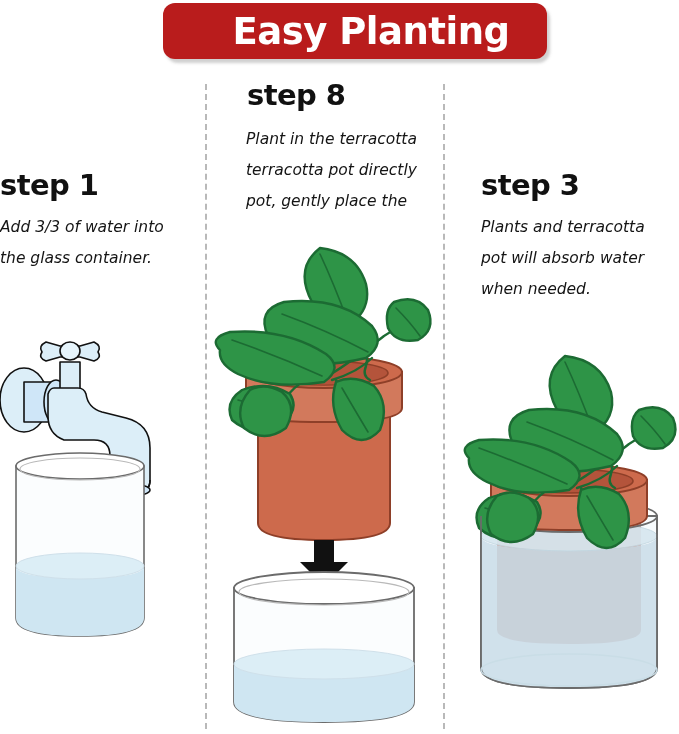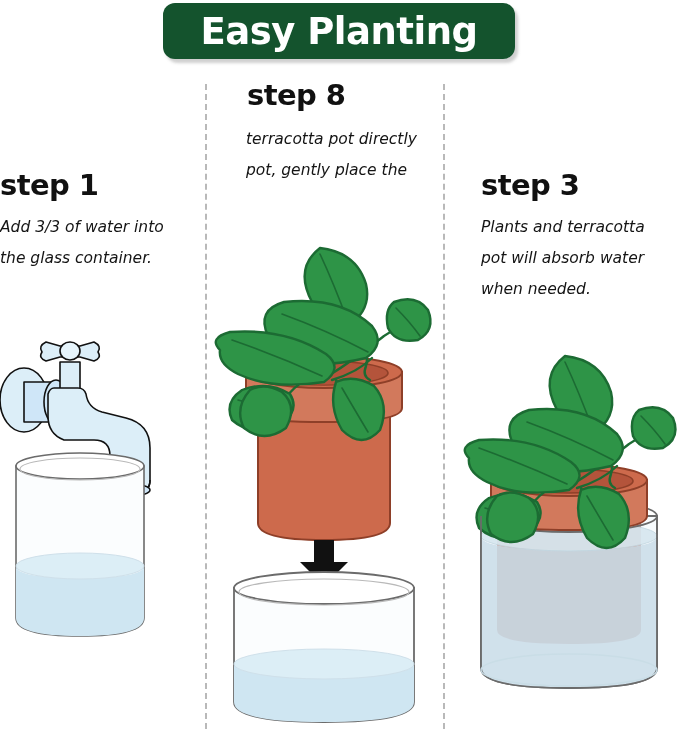--- a/index.html
+++ b/index.html
@@ -61,21 +61,21 @@
   .art{position:absolute;}
   #art1{left:-2px;top:330px;}
   #art2{left:3px;top:240px;}
   #art3{left:20px;top:330px;}
 </style>
 </head>
 <body>
 
 <div class="stage">
 
-  <div class="banner" id="banner" style="background: #14532d;">
+  <div class="banner" id="banner" style="background: #b91c1c; padding-left: 32px;">
     <span class="banner-text" style="color: rgb(255, 255, 255);">Easy Planting</span>
   </div>
 
   <div class="divider" id="div-left" style="border-left-color: rgb(185, 185, 185);"></div>
   <div class="divider" id="div-right" style="border-left-color: rgb(185, 185, 185);"></div>
 
   <div class="col" id="col1">
     <div class="step-title" id="t1">step 1</div>
     <div class="step-desc" id="d1">
       <div>Add 3/3 of water into</div>
@@ -114,20 +114,21 @@
           <ellipse cx="82" cy="136" rx="64" ry="13" fill="#ffffff" stroke="#6b6b6b" stroke-width="1.6"></ellipse>
           <ellipse cx="82" cy="139" rx="60" ry="11" fill="none" stroke="#b9b9b9" stroke-width="1.2"></ellipse>
         </g>
       </svg>
     </div>
   </div>
 
   <div class="col" id="col2">
     <div class="step-title" id="t2">step 8</div>
     <div class="step-desc" id="d2">
+      <div>Plant in the terracotta</div>
       <div>terracotta pot directly</div>
       <div>pot, gently place the</div>
     </div>
 
     <div class="art" id="art2">
       <svg width="232" height="490" viewBox="0 0 232 490">
 
         <g>
 
           <path d="M50,168 L50,283 Q50,300 116,300 Q182,300 182,283 L182,168 Z" fill="#cd6a4c" stroke="#8e3f28" stroke-width="2"></path>

